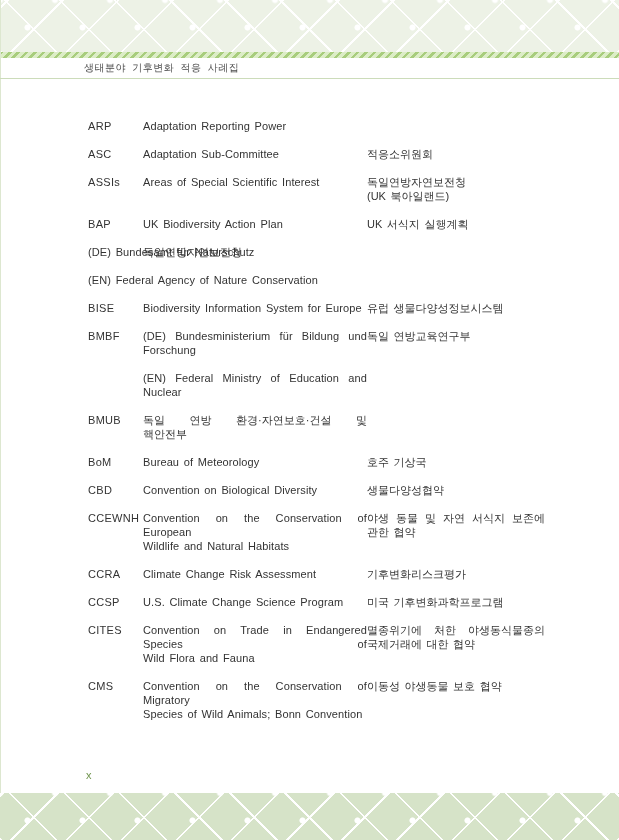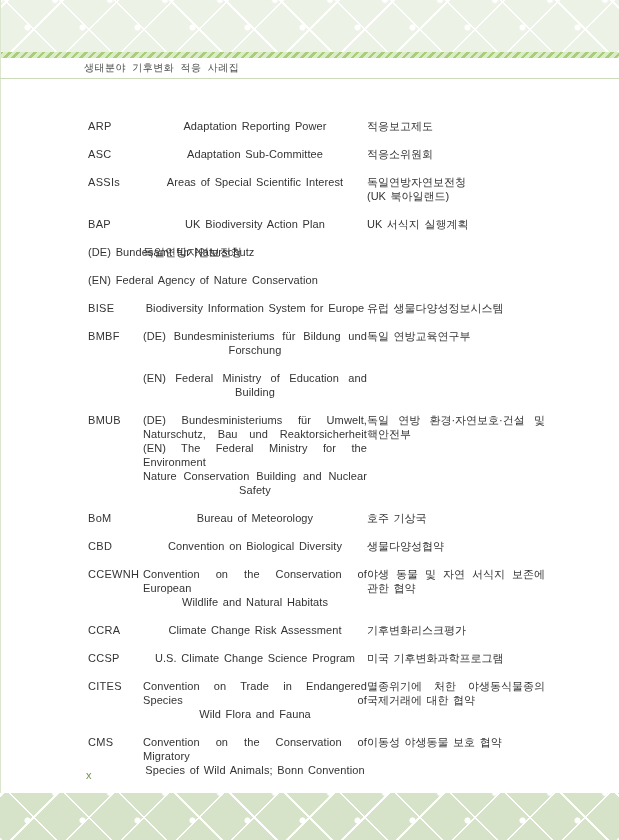--- a/index.html
+++ b/index.html
@@ -27,21 +27,21 @@
   .header-title { position:absolute; top:61px; left:84px; font-size:10px; color:#4c4c4c;
     letter-spacing:0.5px; word-spacing:3px; }
   .header-rule  { position:absolute; top:78px; left:0; width:619px; height:1px; background:#ccdcba; }
 
   .content { position:absolute; top:119px; left:88px; width:505px; font-size:11px; line-height:14px; }
 
   .row { display:grid; grid-template-columns:55px 224px 178px; margin-bottom:14px; }
   .abbr-cell { color:#333; letter-spacing:0.3px; }
   .en-cell   { word-spacing:1.5px; letter-spacing:0.1px; }
   .en-par + .en-par { margin-top:14px; }
-  .en-line   { white-space:nowrap;text-align:center; }
+  .en-line   { white-space:nowrap; }
   .ko-cell   { padding-left:0; word-spacing:1.5px; }
   .ko-line   { white-space:nowrap; }
   .en-line:not(:last-child), .ko-line:not(:last-child) {
     white-space:normal; text-align:justify; text-align-last:justify;
   }
   .page-number { position:absolute; top:769px; left:86px; font-size:11px; color:#70954e; }
 </style>
 </head>
 <body>
 
@@ -53,23 +53,20 @@
 <div class="header-rule"></div>
 
 <div class="content">
     <div class="row">
       <div class="abbr-cell">ARP</div>
       <div class="en-cell">
         <div class="en-par">
           <div class="en-line">Adaptation Reporting Power</div>
         </div>
       </div>
-      <div class="ko-cell">
-        <div class="ko-line">적응보고제도</div>
-      </div>
     </div>
     <div class="row">
       <div class="abbr-cell">ASC</div>
       <div class="en-cell">
         <div class="en-par">
           <div class="en-line">Adaptation Sub-Committee</div>
         </div>
       </div>
       <div class="ko-cell">
         <div class="ko-line">적응소위원회</div>
@@ -119,43 +116,34 @@
         </div>
       </div>
       <div class="ko-cell">
         <div class="ko-line">유럽 생물다양성정보시스템</div>
       </div>
     </div>
     <div class="row">
       <div class="abbr-cell">BMBF</div>
       <div class="en-cell">
         <div class="en-par">
-          <div class="en-line">(DE) Bundesministeriums für Bildung und</div>
+          <div class="en-line">(DE) Bundesministerium für Bildung und</div>
           <div class="en-line">Forschung</div>
         </div>
         <div class="en-par">
           <div class="en-line">(EN) Federal Ministry of  Education and</div>
-          <div class="en-line">Building</div>
+          <div class="en-line">Nuclear</div>
         </div>
       </div>
       <div class="ko-cell">
         <div class="ko-line">독일 연방교육연구부</div>
       </div>
     </div>
     <div class="row">
       <div class="abbr-cell">BMUB</div>
-      <div class="en-cell">
-        <div class="en-par">
-          <div class="en-line">(DE) Bundesministeriums für Umwelt,</div>
-          <div class="en-line">Naturschutz, Bau und Reaktorsicherheit</div>
-          <div class="en-line">(EN) The Federal Ministry for the Environment</div>
-          <div class="en-line">Nature Conservation Building and  Nuclear</div>
-          <div class="en-line">Safety</div>
-        </div>
-      </div>
       <div class="ko-cell">
         <div class="ko-line">독일 연방 환경·자연보호·건설 및</div>
         <div class="ko-line">핵안전부</div>
       </div>
     </div>
     <div class="row">
       <div class="abbr-cell">BoM</div>
       <div class="en-cell">
         <div class="en-par">
           <div class="en-line">Bureau of Meteorology</div>

